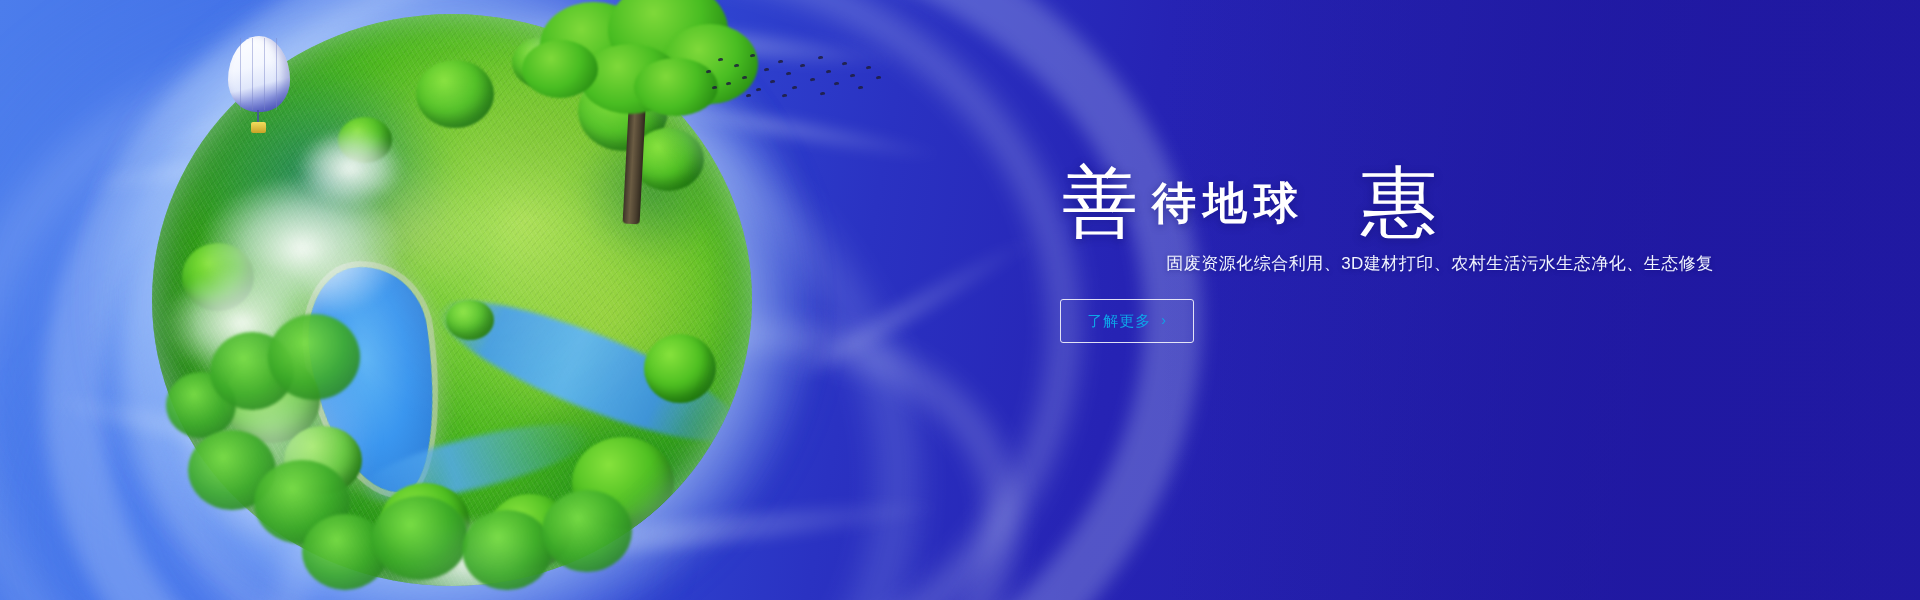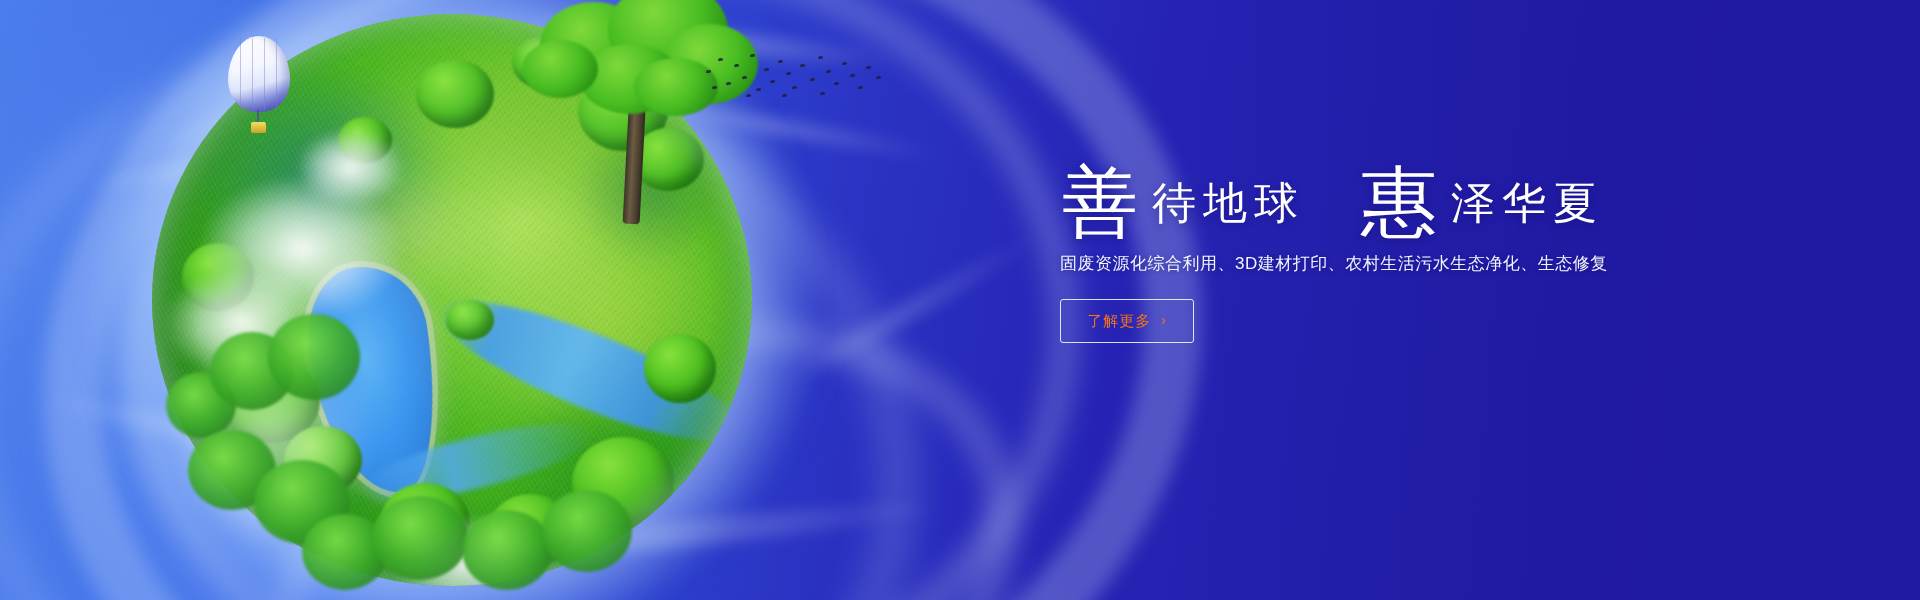--- a/index.html
+++ b/index.html
@@ -324,21 +324,21 @@
     font-weight: 400;
     letter-spacing: 0;
     text-shadow: 0 2px 10px rgba(10,10,90,.45);
     position: relative;
     top: 6px;
   }
   .ht-small {
     font-family: "Liberation Serif", "DejaVu Serif", serif;
     font-size: 44px;
     line-height: 1;
-    font-weight: 400;
+    font-weight: 700;
     letter-spacing: 7px;
     padding-left: 14px;
     position: relative;
     top: -8px;
     text-shadow: 0 2px 8px rgba(10,10,90,.4);
   }
   .ht-gap { width: 56px; }
 
   .subtitle {
     margin-top: 26px;
@@ -349,32 +349,33 @@
     text-shadow: 0 1px 6px rgba(10,10,90,.4);
     white-space: nowrap;
   }
   .desc {
     margin-top: 18px;
     font-size: 17px;
     letter-spacing: .5px;
     color: #f2f5ff;
     text-shadow: 0 1px 5px rgba(10,10,90,.4);
     white-space: nowrap;
+    text-align: center;
   }
   .cta {
     margin-top: 24px;
     display: inline-flex;
     align-items: center;
     justify-content: center;
     gap: 10px;
     width: 116px;
     height: 42px;
     border: 1px solid rgba(255,255,255,.85);
     border-radius: 3px;
-    color: #f97316;
+    color: #0ea5e9;
     font-size: 15px;
     letter-spacing: 1px;
     cursor: pointer;
     background: transparent;
     text-decoration: none;
     box-sizing: content-box;
     padding: 0 8px;
   }
   .cta .chev {
     font-size: 14px;
@@ -519,21 +520,20 @@
   <div class="copy">
 
     <div class="headline">
       <span class="ht-group">
         <span class="ht-big">善</span>
         <span class="ht-small">待地球</span>
       </span>
       <span class="ht-gap"></span>
       <span class="ht-group">
         <span class="ht-big">惠</span>
-        <span class="ht-small">泽华夏</span>
       </span>
     </div>
 
 
     <div class="desc">固废资源化综合利用、3D建材打印、农村生活污水生态净化、生态修复</div>
 
     <a class="cta" href="#">
       <span>了解更多</span>
       <span class="chev">›</span>
     </a>

